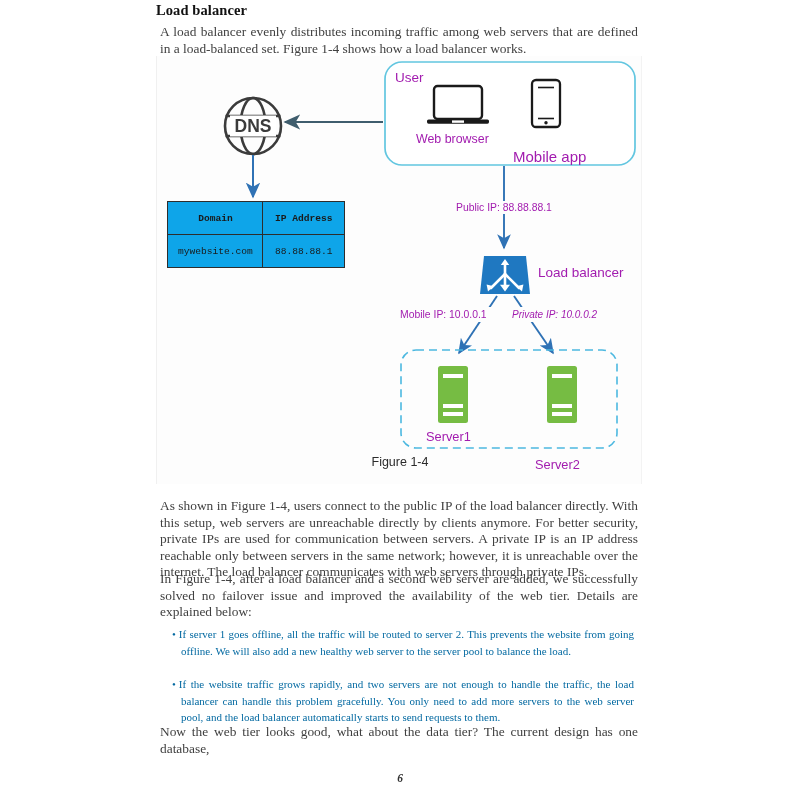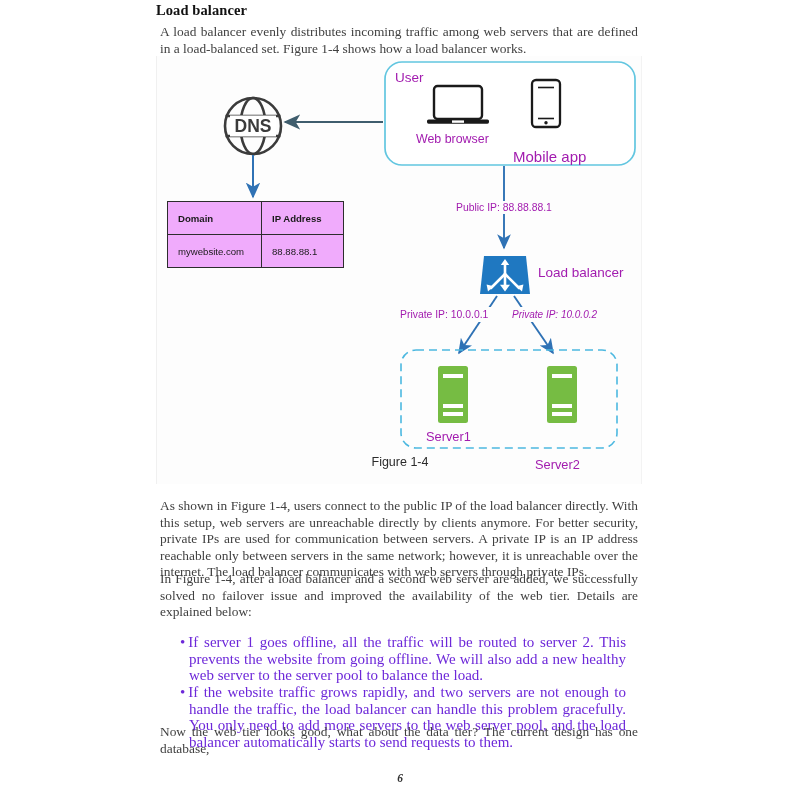--- a/index.html
+++ b/index.html
@@ -32,26 +32,26 @@
     font-family:"Liberation Serif", serif;
     font-size:13.4px;
     line-height:16.6px;
     margin:4px;
     text-align:justify;
     text-justify:inter-word;
     color:#404040;
   }
   p.bullet{
     font-family:"Liberation Serif", serif;
-    font-size:15px;
+    font-size:11px;
     line-height:16.6px;
-    margin:16px;
+    margin:8px;
     padding-left:17px;
     text-align:justify;
-    color:#6d28d9;
+    color:#0369a1;
   }
   p.bullet .dot{margin-left:-9px;margin-right:3px;}
   .nojust{text-align:left;}
   
   .figure{
     position:absolute;
     left:156px;
     top:56px;
     width:486px;
     height:428px;
@@ -74,24 +74,25 @@
     text-align:center;
     font-family:"Liberation Sans", sans-serif;
     font-size:12.5px;
     color:#2b2b2b;
   }
   
   .dns-table{
     position:absolute;
     left:10px;top:145px;
     border-collapse:collapse;
-    font-family:Liberation Sans, sans-serif;
+    font-family:Liberation Mono, monospace;
     font-size:9.6px;
     color:#1a1a1a;
-    background:#f0abfc;
+    background:#0ea5e9;
+    text-align:center;
   }
   .dns-table td{
     border:1.4px solid #2d2d2d;
     padding:8px 9px 8px 10px;
     height:16px;
     vertical-align:middle;
   }
   .dns-table td.th{font-weight:bold;}
   .dns-table td.c0{width:74px;}
   .dns-table td.c1{width:62px;}
@@ -197,21 +198,21 @@
         <rect x="395" y="348" width="20" height="4" fill="#ffffff"></rect>
         <rect x="395" y="356" width="20" height="4" fill="#ffffff"></rect>
       </g>
     </svg>
 
     <div class="fig-label" style="left:238px;top:14px;font-size:13.5px;">User</div>
     <div class="fig-label" style="left:259px;top:76px;font-size:12.4px;text-align:right;">Web browser</div>
     <div class="fig-label" style="left:356px;top:92px;font-size:15px;">Mobile app</div>
     <div class="fig-label" style="left:295px;top:145px;font-size:10.4px;background:#fdfdfd;padding:1px 4px;">Public IP: 88.88.88.1</div>
     <div class="fig-label" style="left:381px;top:209px;font-size:13.5px;">Load balancer</div>
-    <div class="fig-label" style="left:243px;top:253px;font-size:10.4px;">Private IP: 10.0.0.1</div>
+    <div class="fig-label" style="left:243px;top:253px;font-size:10.4px;">Mobile IP: 10.0.0.1</div>
     <div class="fig-label" style="left:355px;top:253px;font-size:10px;font-style:italic;">Private IP: 10.0.0.2</div>
     <div class="fig-label" style="left:269px;top:373px;font-size:12.8px;text-align:right;">Server1</div>
     <div class="fig-label" style="left:378px;top:373px;font-size:12.8px;margin-top:28px;">Server2</div>
 
     <table class="dns-table">
       <tbody>
           <tr>
         <td class="th c0">Domain</td>
         <td class="th c1">IP Address</td>
       </tr>

